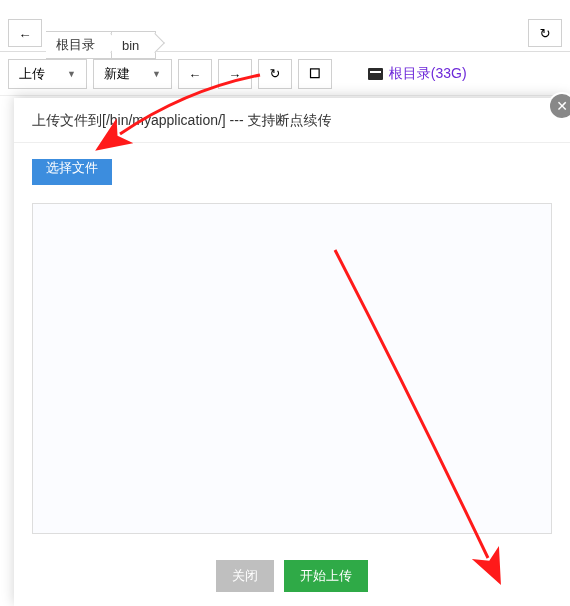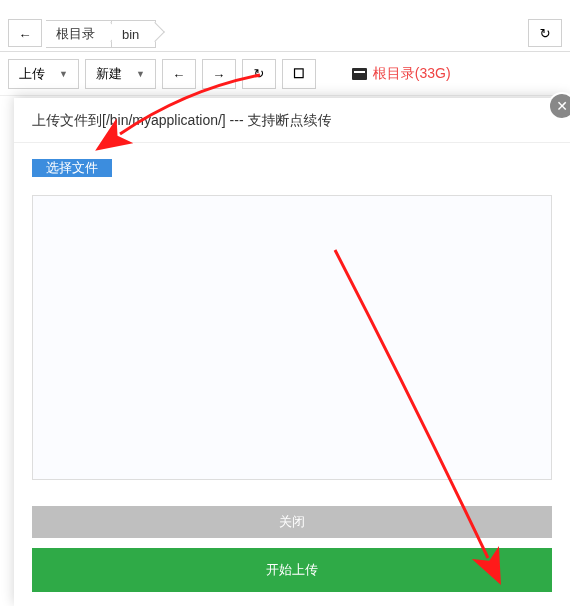--- a/index.html
+++ b/index.html
@@ -2,52 +2,52 @@
 <html><head>
   <meta charset="utf-8">
   <style>
     * { box-sizing: border-box; margin: 0; padding: 0; }
     html, body { width: 570px; height: 606px; font-family: "Microsoft YaHei", Arial, sans-serif; font-size: 13px; color: #333; background: #fff; position: relative; overflow: hidden; }
 
     
     .top-bar { display: flex; align-items: stretch; height: 38px; padding: 0 8px; border-bottom: 1px solid #ddd; background: #fff; margin-top: 14px; }
     .top-bar .bc-btn, .top-bar .refresh-btn { display: inline-flex; align-items: center; justify-content: center; height: 28px; margin: 5px 0; border: 1px solid #d0d0d0; background: #fff; cursor: pointer; }
     .top-bar .bc-btn.back { width: 34px; margin-right: 4px; }
-    .top-bar .bc-item { position: relative; display: inline-flex; align-items: center; height: 28px; margin: 6px 0; padding: 0 16px 0 10px; border: 1px solid #d0d0d0; border-left: none; background: #fff; cursor: pointer; }
+    .top-bar .bc-item { position: relative; display: inline-flex; align-items: center; height: 28px; margin: 17px 0; padding: 0 16px 0 10px; border: 1px solid #d0d0d0; border-left: none; background: #fff; cursor: pointer; }
     .top-bar .bc-item:first-of-type { border-left: none; }
     .top-bar .bc-item .chev { position: absolute; right: -7px; top: 4px; width: 14px; height: 14px; border-top: 1px solid #d0d0d0; border-right: 1px solid #d0d0d0; transform: rotate(45deg); background: #fff; }
     .top-bar .spacer { flex: 1; }
     .top-bar .refresh-btn { width: 34px; }
 
     
     .toolbar { display: flex; align-items: center; gap: 6px; height: 44px; padding: 6px 8px; border-bottom: 1px solid #eee; background: #fff; }
-    .toolbar .tool-btn { display: inline-flex; align-items: center; gap: 11px; height: 30px; padding: 0 10px; border: 1px solid #d0d0d0; background: #fff; cursor: pointer; font-size: 13px; }
+    .toolbar .tool-btn { display: inline-flex; align-items: center; gap: 19px; height: 30px; padding: 0 10px; border: 1px solid #d0d0d0; background: #fff; cursor: pointer; font-size: 13px; }
     .toolbar .tool-btn .caret { margin-left: 3px; font-size: 9px; color: #666; }
     .toolbar .tool-btn.icon-only { width: 34px; padding: 0; justify-content: center; }
-    .toolbar .disk-info { margin-left: 30px; display: inline-flex; align-items: center; gap: 6px; font-size: 14px; color: #ef4444; }
+    .toolbar .disk-info { margin-left: 30px; display: inline-flex; align-items: center; gap: 6px; font-size: 14px; color: #6d28d9; }
 
     
     .arrow-left::before  { content: "\2190"; }
     .arrow-right::before { content: "\2192"; }
     .refresh-glyph::before { content: "\21BB"; }
     .console-glyph::before { content: "\2610"; font-weight: bold; }
 
     
     .disk-icon { width: 15px; height: 12px; background: #2b2b2b; border-radius: 1px; position: relative; }
     .disk-icon::after { content: ""; position: absolute; left: 2px; top: 3px; width: 11px; height: 2px; background: #2b2b2b; box-shadow: 0 4px 0 #fff inset; }
     .modal { position: absolute; left: 14px; right: 0; top: 98px; bottom: 0; background: #fff; box-shadow: 0 -2px 12px rgba(0,0,0,0.18); display: flex; flex-direction: column; }
     .modal-close { position: absolute; top: -4px; right: -4px; width: 24px; height: 24px; border-radius: 50%; background: #888; color: #fff; display: flex; align-items: center; justify-content: center; font-size: 14px; cursor: pointer; box-shadow: 0 0 0 2px #fff; z-index: 5; }
     .modal-header { padding: 14px 18px 12px; font-size: 14px; border-bottom: 1px solid #eee; }
     .modal-body { padding: 16px 18px; flex: 1; display: flex; flex-direction: column; }
     .btn-row { display: flex; gap: 10px; margin-bottom: 18px; }
-    .btn-primary-sm { display: inline-flex; align-items: center; justify-content: center; height: 18px; padding: 0 14px; background: #3c8dde; color: #fff; font-size: 13px; cursor: pointer; border: none; }
+    .btn-primary-sm { display: inline-flex; justify-content: center; height: 26px; padding: 0 14px; background: #3c8dde; color: #fff; font-size: 13px; cursor: pointer; border: none; }
     .drop-area { flex: 1; border: 1px solid #ddd; background: #fbfcff; }
-    .modal-footer { display: flex; justify-content: flex-end; gap: 10px; padding: 10px 18px 14px; flex-direction: column; }
+    .modal-footer { display: flex; justify-content: center; gap: 10px; padding: 10px 18px 14px; }
     .btn-gray { height: 32px; padding: 0 16px; background: #bfbfbf; color: #fff; font-size: 13px; border: none; cursor: pointer; }
-    .btn-green { height: 44px; padding: 0 16px; background: #2faa47; color: #fff; font-size: 13px; border: none; cursor: pointer; }
+    .btn-green { height: 32px; padding: 0 16px; background: #2faa47; color: #fff; font-size: 13px; border: none; cursor: pointer; }
 
     
     svg.arrows { position: absolute; inset: 0; pointer-events: none; z-index: 20; }
   </style>
 </head>
 <body>
 
 <div class="top-bar">
   <button class="bc-btn back">
       <span class="arrow-left"></span>

